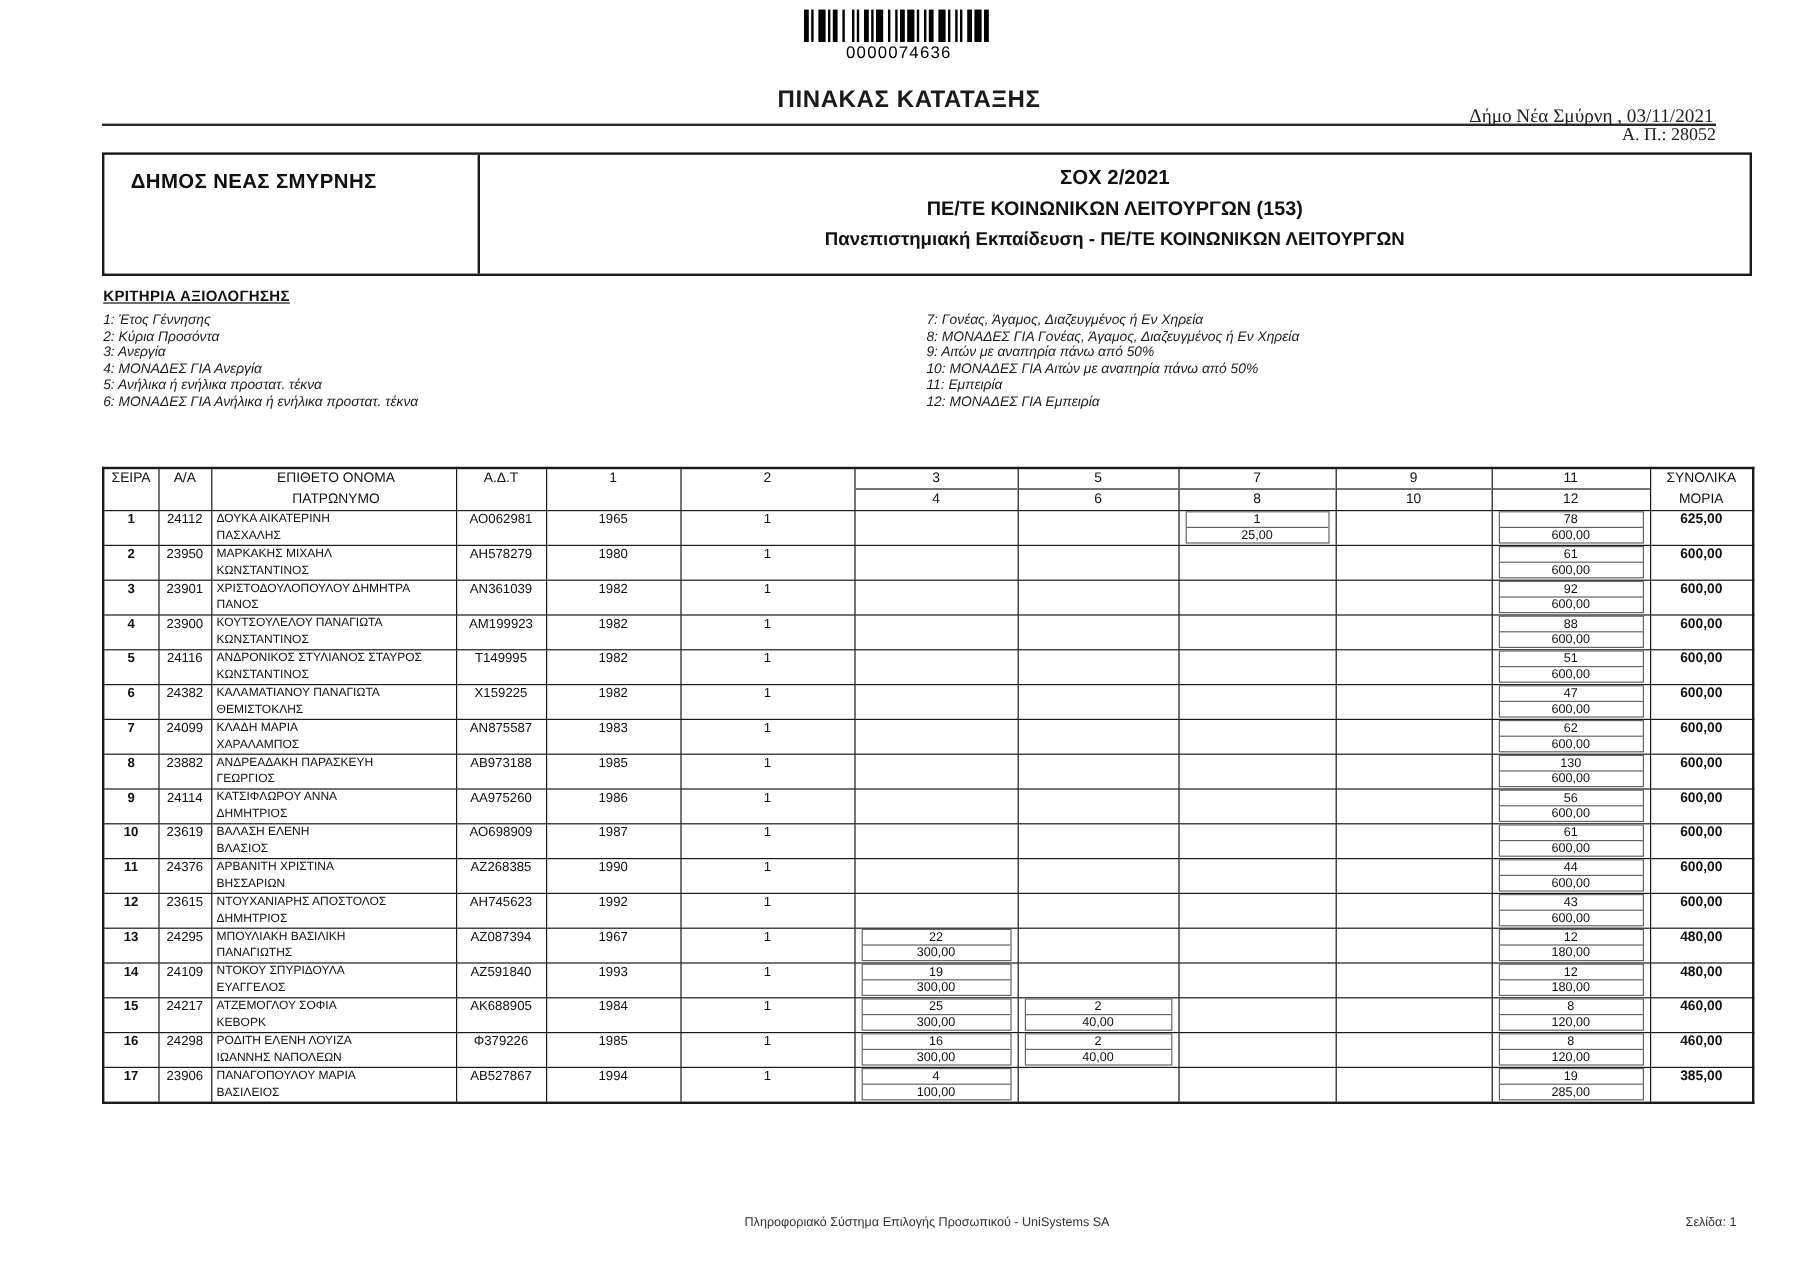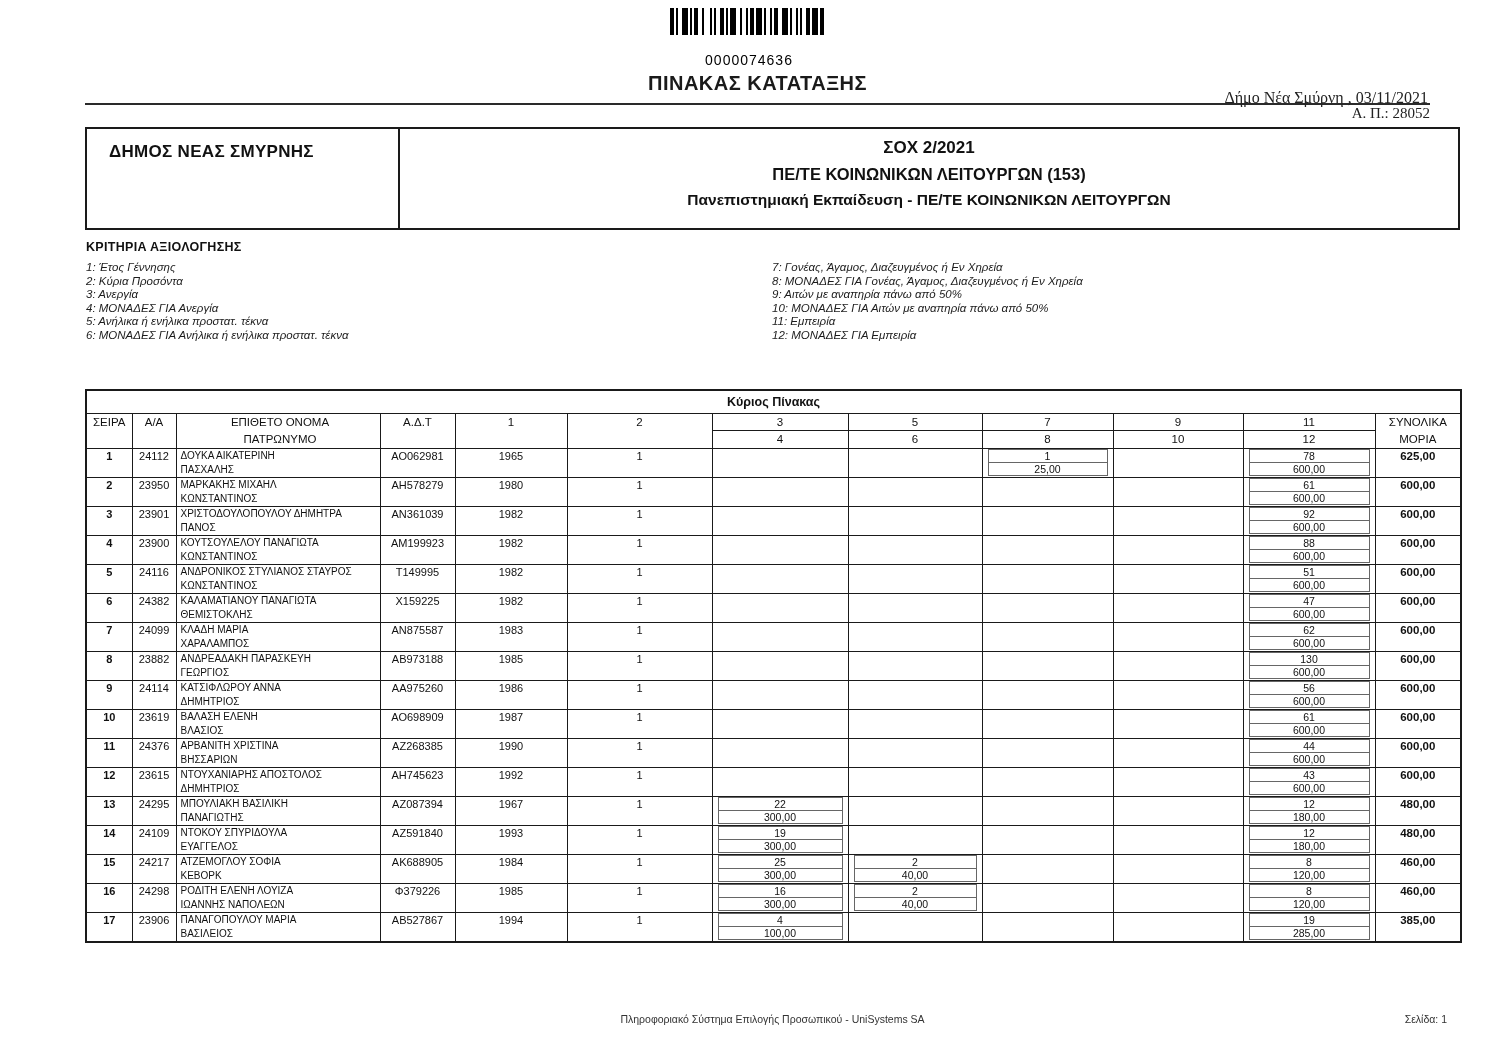--- a/index.html
+++ b/index.html
@@ -5,35 +5,35 @@
   html,body{margin:0;padding:0;}
   body{
     width:1498px;height:1059px;position:relative;background:#fff;
     font-family:"Liberation Sans",sans-serif;color:#111;overflow:hidden;
   }
   
   #barcode-wrap{position:absolute;top:8px;left:0;width:100%;text-align:center;}
   #barcode-bars{display:inline-block;height:27px;}
   #barcode-bars span{display:inline-block;height:27px;vertical-align:top;}
   #barcode-bars .b{background:#000;}
-  #barcode-number{font-size:14px;letter-spacing:1px;color:#000;margin-top:17px;}
+  #barcode-number{font-size:14px;letter-spacing:1px;color:#000;margin-top:0;}
   
   #title-row{position:absolute;left:85px;width:1345px;top:68px;height:35px;border-bottom:2px solid #2a2a2a;}
   #page-title{position:absolute;left:0;right:0;top:4px;text-align:center;font-size:20px;font-weight:bold;letter-spacing:.5px;color:#1a1a1a;}
   #place-date{position:absolute;right:2px;bottom:-4px;font-family:"Liberation Serif",serif;font-size:16px;color:#222;}
   #protocol{position:absolute;left:85px;width:1345px;top:105px;text-align:right;font-family:"Liberation Serif",serif;font-size:15px;color:#222;}
   
   #info-box{position:absolute;left:85px;top:127px;width:1375px;height:103px;border:2px solid #1a1a1a;display:flex;box-sizing:border-box;background:#fff;}
   .ib-left{width:313px;border-right:2px solid #1a1a1a;box-sizing:border-box;padding:13px 0 0 22px;font-size:17px;font-weight:bold;letter-spacing:.3px;}
   .ib-right{flex:1;text-align:center;padding-top:9px;}
   .ib-line1{font-size:17px;font-weight:bold;}
   .ib-line2{font-size:16.5px;font-weight:bold;margin-top:7px;}
   .ib-line3{font-size:15.5px;font-weight:bold;margin-top:7px;}
   
-  #criteria-heading{position:absolute;left:86px;top:240px;font-size:12.5px;font-weight:bold;letter-spacing:.3px;}
+  #criteria-heading{position:absolute;left:86px;top:240px;font-size:12.5px;font-weight:bold;text-decoration:underline;letter-spacing:.3px;}
   .crit-list{position:absolute;top:261px;font-style:italic;font-size:11.5px;line-height:13.5px;color:#1c1c1c;}
   #crit-left{left:86px;}
   #crit-right{left:772px;}
   
   #main-table{position:absolute;left:85px;top:389px;}
   table.tbl{border-collapse:collapse;table-layout:fixed;width:1375px;background:#fff;}
   table.tbl{border:2px solid #1a1a1a;}
   table.tbl td{border:1px solid #1a1a1a;padding:0;vertical-align:top;overflow:hidden;}
   td.band{height:22px;text-align:center;font-weight:bold;font-size:12.5px;line-height:22px;}
   tr.hdr td{height:34px;font-weight:normal;font-size:11.5px;}
@@ -103,23 +103,20 @@
       <col style="width:112px">
         <col style="width:145px">
         <col style="width:136px">
         <col style="width:134px">
       <col style="width:131px">
         <col style="width:130px">
         <col style="width:132px">
         <col style="width:86px">
     </colgroup>
     <tbody id="tbl-body">
-      <tr>
-        <td class="band" colspan="12">Κύριος Πίνακας</td>
-      </tr>
       <tr class="hdr">
         <td>
             <div class="hl">ΣΕΙΡΑ</div>
           </td>
         <td>
             <div class="hl">Α/Α</div>
           </td>
         <td>
           <div class="hl left">ΕΠΙΘΕΤΟ ΟΝΟΜΑ</div>
           <div class="hl left">ΠΑΤΡΩΝΥΜΟ</div>

